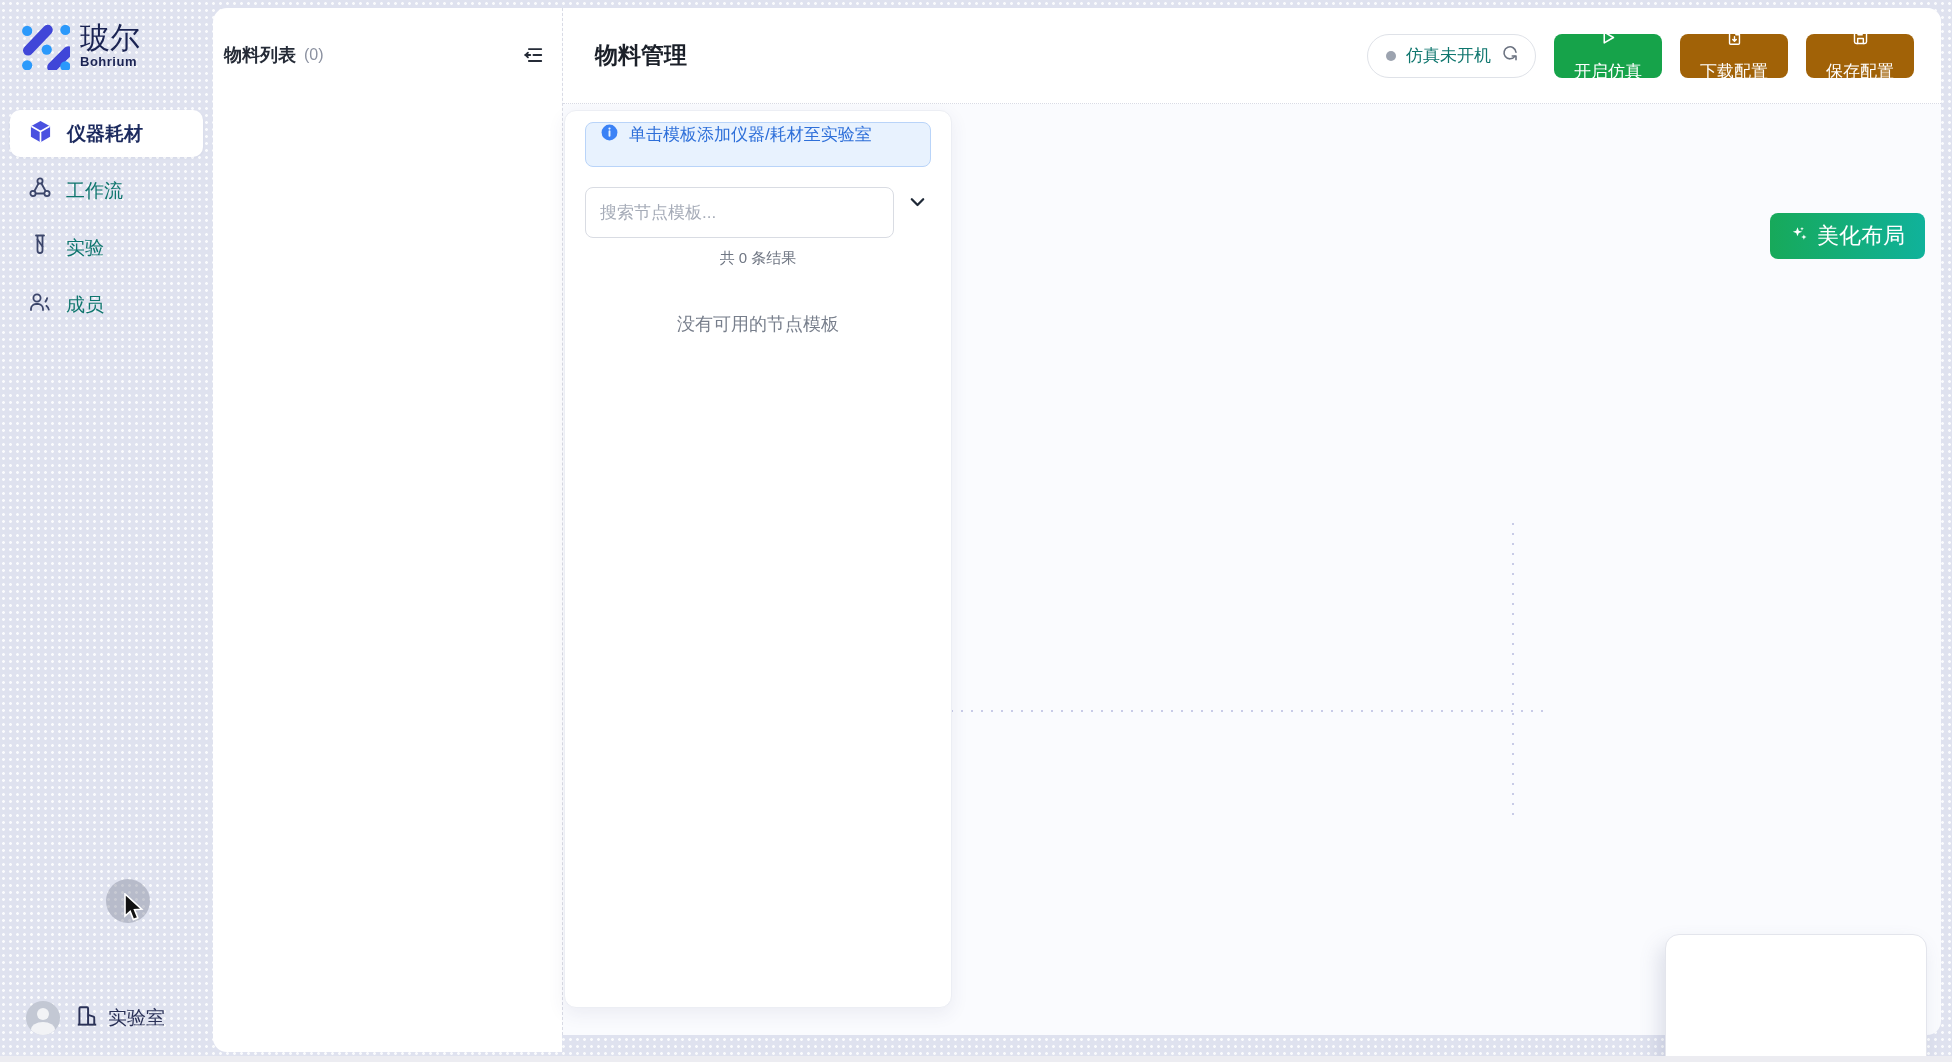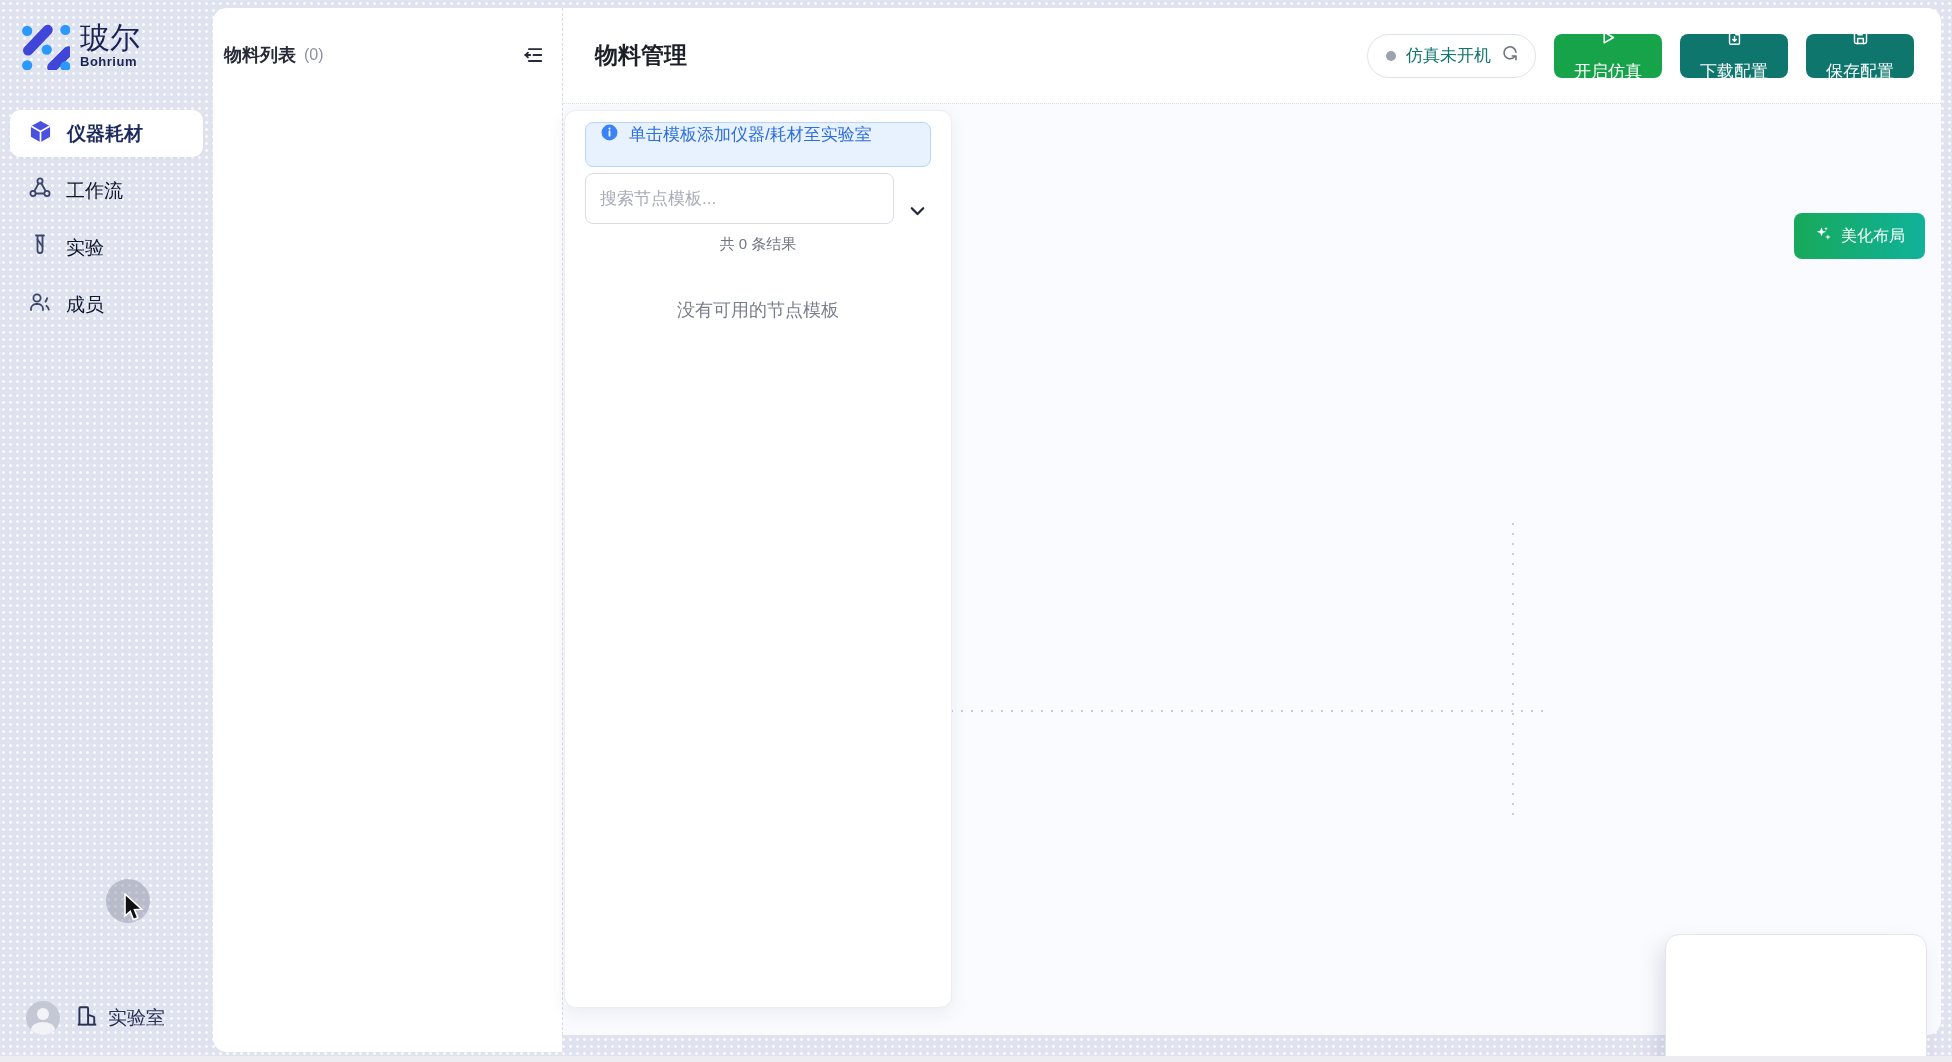--- a/index.html
+++ b/index.html
@@ -12,21 +12,21 @@
     position:relative;
     color:#1b2029;
   }
 
   
   .sidebar { position:absolute; left:0; top:0; width:213px; height:1062px; padding:16px 10px; }
   .logo-row { display:flex; align-items:center; gap:10px; padding-left:6px; margin-bottom:36px; }
   .logo-text .zh { font-size:30px; font-weight:400; color:#1a2353; line-height:1.1; }
   .logo-text .en { font-size:13px; font-weight:700; letter-spacing:.5px; color:#1a2353; }
   .nav-item { display:flex; align-items:center; gap:14px; height:47px; padding:0 12px 0 18px;
-              border-radius:10px; margin-bottom:10px; color:#0f172a; font-size:19px; cursor:pointer; }
+              border-radius:10px; margin-bottom:10px; color:#0f766e; font-size:19px; cursor:pointer; }
   .nav-item.active { background:#ffffff; color:#1c2a5e; font-weight:700; box-shadow:0 1px 3px rgba(40,50,100,.06); }
   .nav-item svg { flex:0 0 auto; }
   .sidebar-footer { position:absolute; left:0; bottom:27px; width:191px; display:flex; align-items:center; gap:14px; padding:0 10px 0 26px; }
   .avatar { width:34px; height:34px; border-radius:50%; background:#c3c8d4; position:relative; overflow:hidden; flex:0 0 auto; }
   .avatar .head { position:absolute; left:11px; top:7px; width:12px; height:12px; border-radius:50%; background:#f2f3f6; }
   .avatar .body { position:absolute; left:5px; top:21px; width:24px; height:16px; border-radius:50%; background:#f2f3f6; }
   .lab-label { display:flex; align-items:center; gap:8px; color:#2a3157; font-size:19px; font-weight:500; }
 
   
   .list-panel { position:absolute; left:213px; top:8px; width:349px; height:1044px;
@@ -43,49 +43,49 @@
                    display:flex; align-items:center; padding:0 27px 0 32px; }
   .page-title { font-size:23px; font-weight:700; color:#1b2029; }
   .header-actions { margin-left:auto; display:flex; align-items:center; gap:18px; }
   .status-pill { height:44px; display:flex; align-items:center; gap:10px; padding:0 16px 0 18px;
                  border:1px solid #dfe2e8; border-radius:22px; background:#fff; font-size:17px; color:#0f766e; cursor:pointer; }
   .status-dot { width:10px; height:10px; border-radius:50%; background:#9ca3af; }
   .btn { height:44px; display:flex; align-items:center; justify-content:center; gap:9px; border:none;
          border-radius:8px; font-size:17px; font-weight:500; color:#fff; cursor:pointer;
          font-family:"Liberation Sans","DejaVu Sans",sans-serif; padding:0 20px;flex-direction:column; }
   .btn-green { background:#16a34a; }
-  .btn-blue  { background:#0f766e; }
+  .btn-blue  { background:#a16207; }
 
   
   .canvas-body { position:relative; width:100%; height:930px; }
   .h-guide { position:absolute; left:388px; top:606px; width:600px; height:2px;
              background-image:repeating-linear-gradient(to right,#c8cbe7 0 2px,transparent 2px 10px); }
   .v-guide { position:absolute; left:949px; top:419px; width:2px; height:294px;
              background-image:repeating-linear-gradient(to bottom,#c8cbe7 0 2px,transparent 2px 10px); }
 
   
   .template-panel { position:absolute; left:1px; top:6px; width:388px; height:898px; background:#fff;
                     border:1px solid #eceef4; border-radius:12px; box-shadow:0 6px 18px rgba(60,70,120,.08);
                     padding:11px 20px 0 20px; }
   .info-banner { display:flex; align-items:flex-start; gap:10px; height:45px; padding:0 14px;
                  background:#e8f2fe; border:1px solid #b9d4f9; border-radius:8px;
                  color:#2e6fd9; font-size:17px; }
-  .search-row { margin-top:6px; display:flex; align-items:flex-end; }
+  .search-row { margin-top:20px; display:flex; align-items:flex-start; }
   .search-input { width:309px; height:51px; border:1px solid #d9dce3; border-radius:8px; padding:0 14px;
                   font-size:17px; color:#30353f; outline:none; background:#fff;
                   font-family:"Liberation Sans","DejaVu Sans",sans-serif; }
   .search-input::placeholder { color:#a6acb8; }
   .chevron-btn { margin-left:auto; width:28px; height:28px; display:flex; align-items:center; justify-content:center; cursor:pointer; }
   .result-count { margin-top:11px; text-align:center; font-size:15px; color:#6f7683; }
   .empty-text { margin-top:44px; text-align:center; font-size:18px; color:#787f8c; }
 
   
   .beautify-btn { position:absolute; top:109px; right:16px; height:46px; padding:0 20px;
                   display:flex; align-items:center; gap:9px; border:none; border-radius:8px;
-                  background:linear-gradient(90deg,#17a95a,#10b29b); color:#fff; font-size:16px;
+                  background:linear-gradient(90deg,#17a95a,#10b29b); color:#fff; font-size:22px;
                   font-weight:500; cursor:pointer; font-family:"Liberation Sans","DejaVu Sans",sans-serif; }
   .minimap { position:absolute; left:1102px; top:830px; width:262px; height:195px; background:#fff;
              border:1px solid #e3e5ec; border-radius:14px; box-shadow:-6px 10px 20px rgba(90,98,140,.18); }
 
   
   .bottom-strip { position:absolute; left:0; bottom:0; width:1952px; height:6px; background:#ececf1; }
   .click-ripple { position:absolute; left:106px; top:879px; width:44px; height:44px; border-radius:50%;
                   background:rgba(118,124,142,.38); }
   .cursor { position:absolute; left:122px; top:893px; }
 </style>

